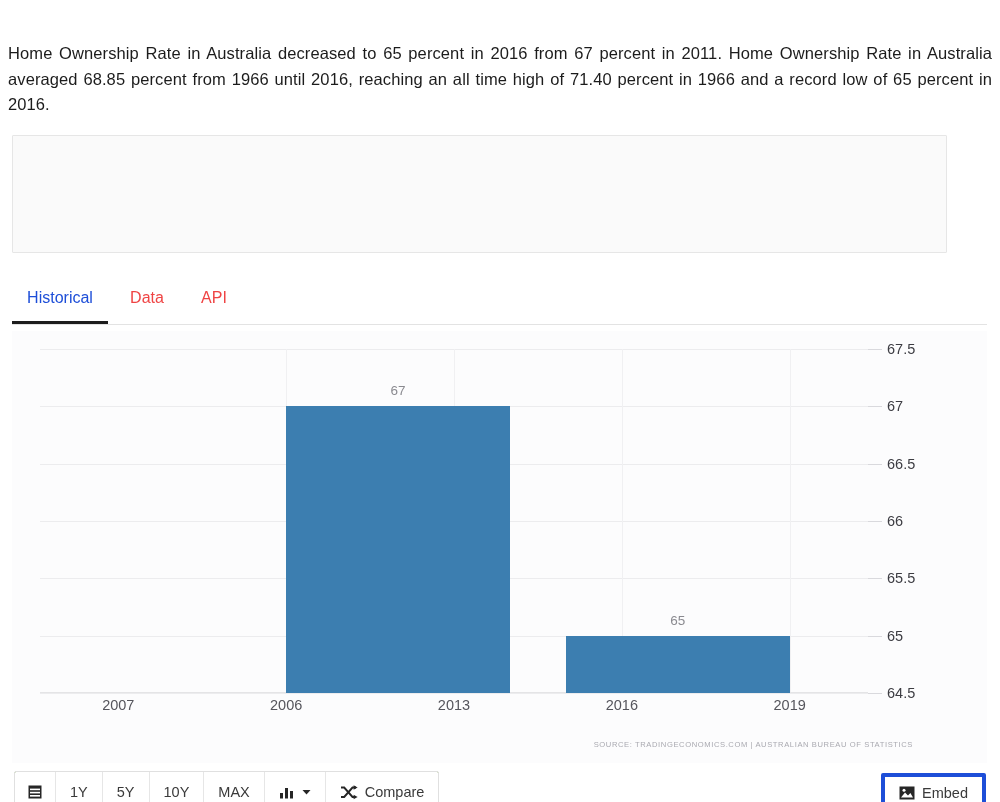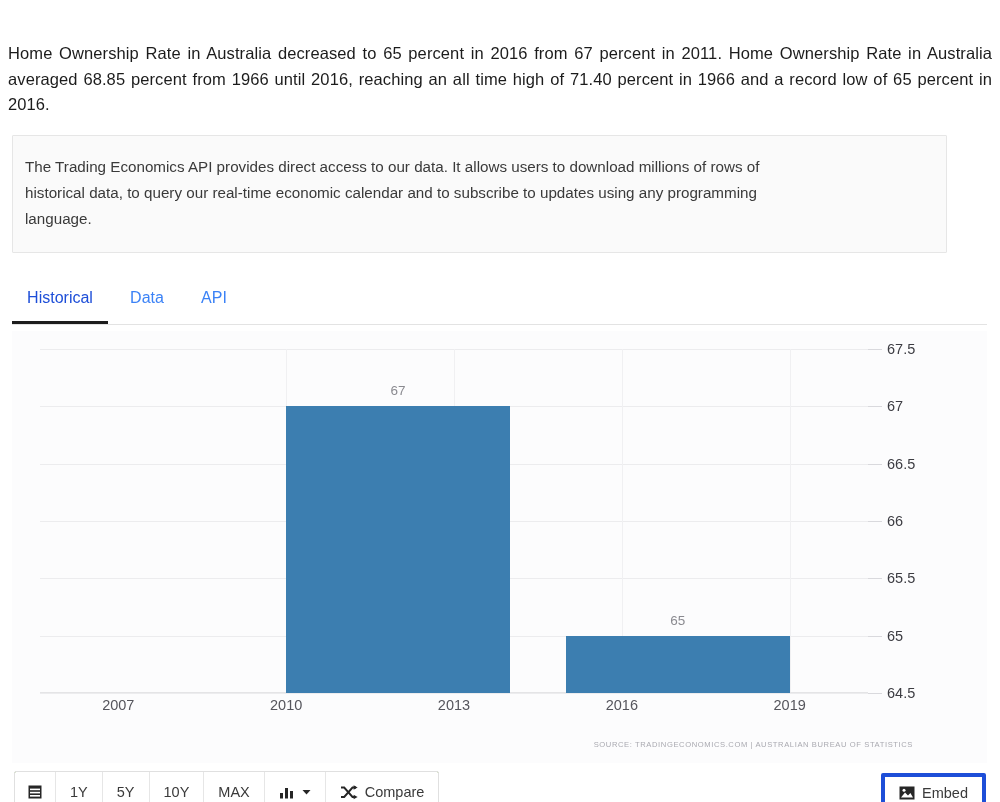--- a/index.html
+++ b/index.html
@@ -60,21 +60,21 @@
     position: absolute;
     left: 12px; top: 244px;
     width: 975px; height: 46px;
     border-bottom: 1px solid #e3e3e3;
   }
   .tab {
     position: absolute;
     top: 0; height: 45px;
     font-size: 16px;
     line-height: 38px;
-    color: #3b82f6;
+    color: #ef4444;
     cursor: pointer;
     text-align: center;
   }
   .tab.active {
     border-bottom: 3px solid #1d1d1d;
     color: #1d4ed8;
   }
   .tab-0 { left: 0px;   width: 96px; }
   .tab-1 { left: 108px; width: 54px; }
   .tab-2 { left: 178px; width: 48px; }
@@ -194,21 +194,20 @@
   svg { display: block; }
 </style>
 </head>
 <body>
 
 <div class="page">
 
   <div class="intro">Home Ownership Rate in Australia decreased to 65 percent in 2016 from 67 percent in 2011. Home Ownership Rate in Australia averaged 68.85 percent from 1966 until 2016, reaching an all time high of 71.40 percent in 1966 and a record low of 65 percent in 2016.</div>
 
   <div class="promo">
-    <div class="promo-text">The Trading Economics API provides direct access to our data. It allows users to download millions of rows of historical data, to query our real-time economic calendar and to subscribe to updates using any programming language.</div>
   </div>
 
   <div class="tabs">
     <div class="tab tab-0 active">Historical</div>
     <div class="tab tab-1">Data</div>
     <div class="tab tab-2">API</div>
   </div>
 
   <div class="chart-wrap">
     <div class="plot" id="plot">
@@ -236,21 +235,21 @@
         <div class="ylabel" style="top: 132.667px;">66.5</div>
         <div class="ytick" style="top: 190px;"></div>
         <div class="ylabel" style="top: 190px;">66</div>
         <div class="ytick" style="top: 247.333px;"></div>
         <div class="ylabel" style="top: 247.333px;">65.5</div>
         <div class="ytick" style="top: 304.667px;"></div>
         <div class="ylabel" style="top: 304.667px;">65</div>
         <div class="ytick" style="top: 362px;"></div>
         <div class="ylabel" style="top: 362px;">64.5</div>
         <div class="xlabel" style="left: 106.324px;">2007</div>
-        <div class="xlabel" style="left: 274.162px;">2010</div>
+        <div class="xlabel" style="left: 274.162px;">2006</div>
         <div class="xlabel" style="left: 442px;">2013</div>
         <div class="xlabel" style="left: 609.838px;">2016</div>
         <div class="xlabel" style="left: 777.676px;">2019</div>
         <div class="bar-label" style="left: 386.054px; top: 52.3333px;">67</div>
         <div class="bar-label" style="left: 665.784px; top: 281.667px;">65</div>
       </div>
     <div class="source">SOURCE: TRADINGECONOMICS.COM | AUSTRALIAN BUREAU OF STATISTICS</div>
   </div>
 
   <div class="toolbar">

